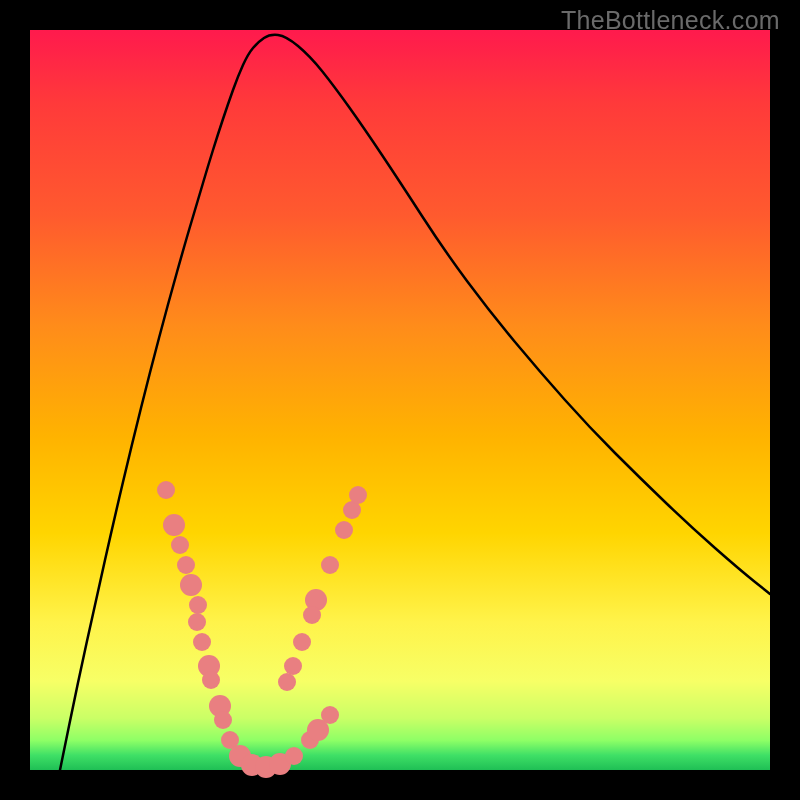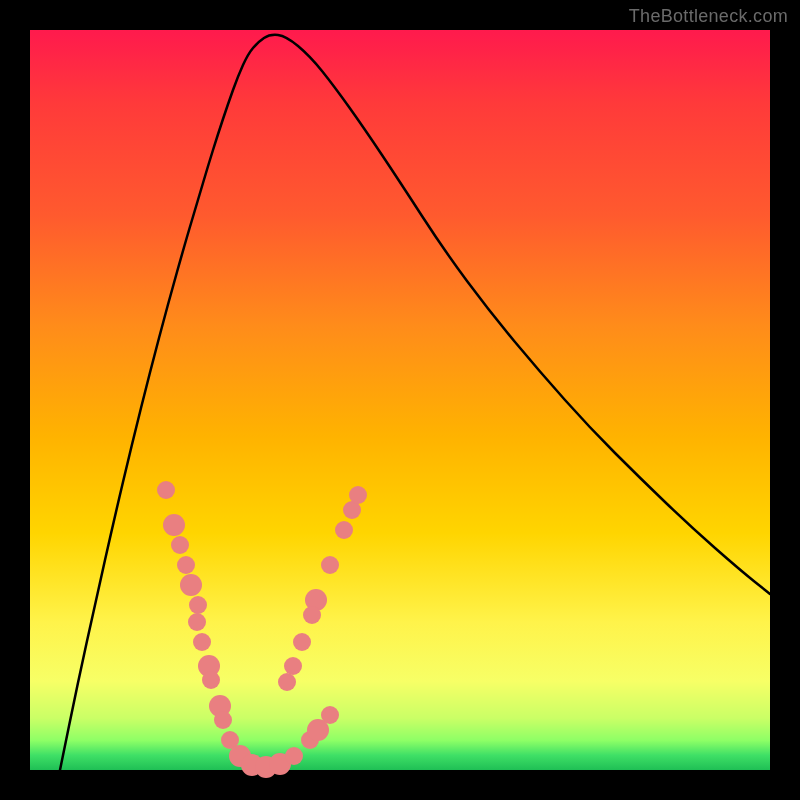--- a/index.html
+++ b/index.html
@@ -35,22 +35,22 @@
       #f7ff66 88%,
       #caff66 93%,
       #8eff66 96%,
       #3fe066 98%,
       #1fbf55 100%
     );
   }
   .attribution {
     position: absolute;
     top: 6px;
-    right: 12px;
-    font-size: 18px;
+    right: 20px;
+    font-size: 25px;
     color: #6a6a6a;
     font-weight: 500;
     letter-spacing: 0.3px;
     user-select: none;
   }
   svg.curve {
     position: absolute;
     left: 0;
     top: 0;
     width: 740px;

